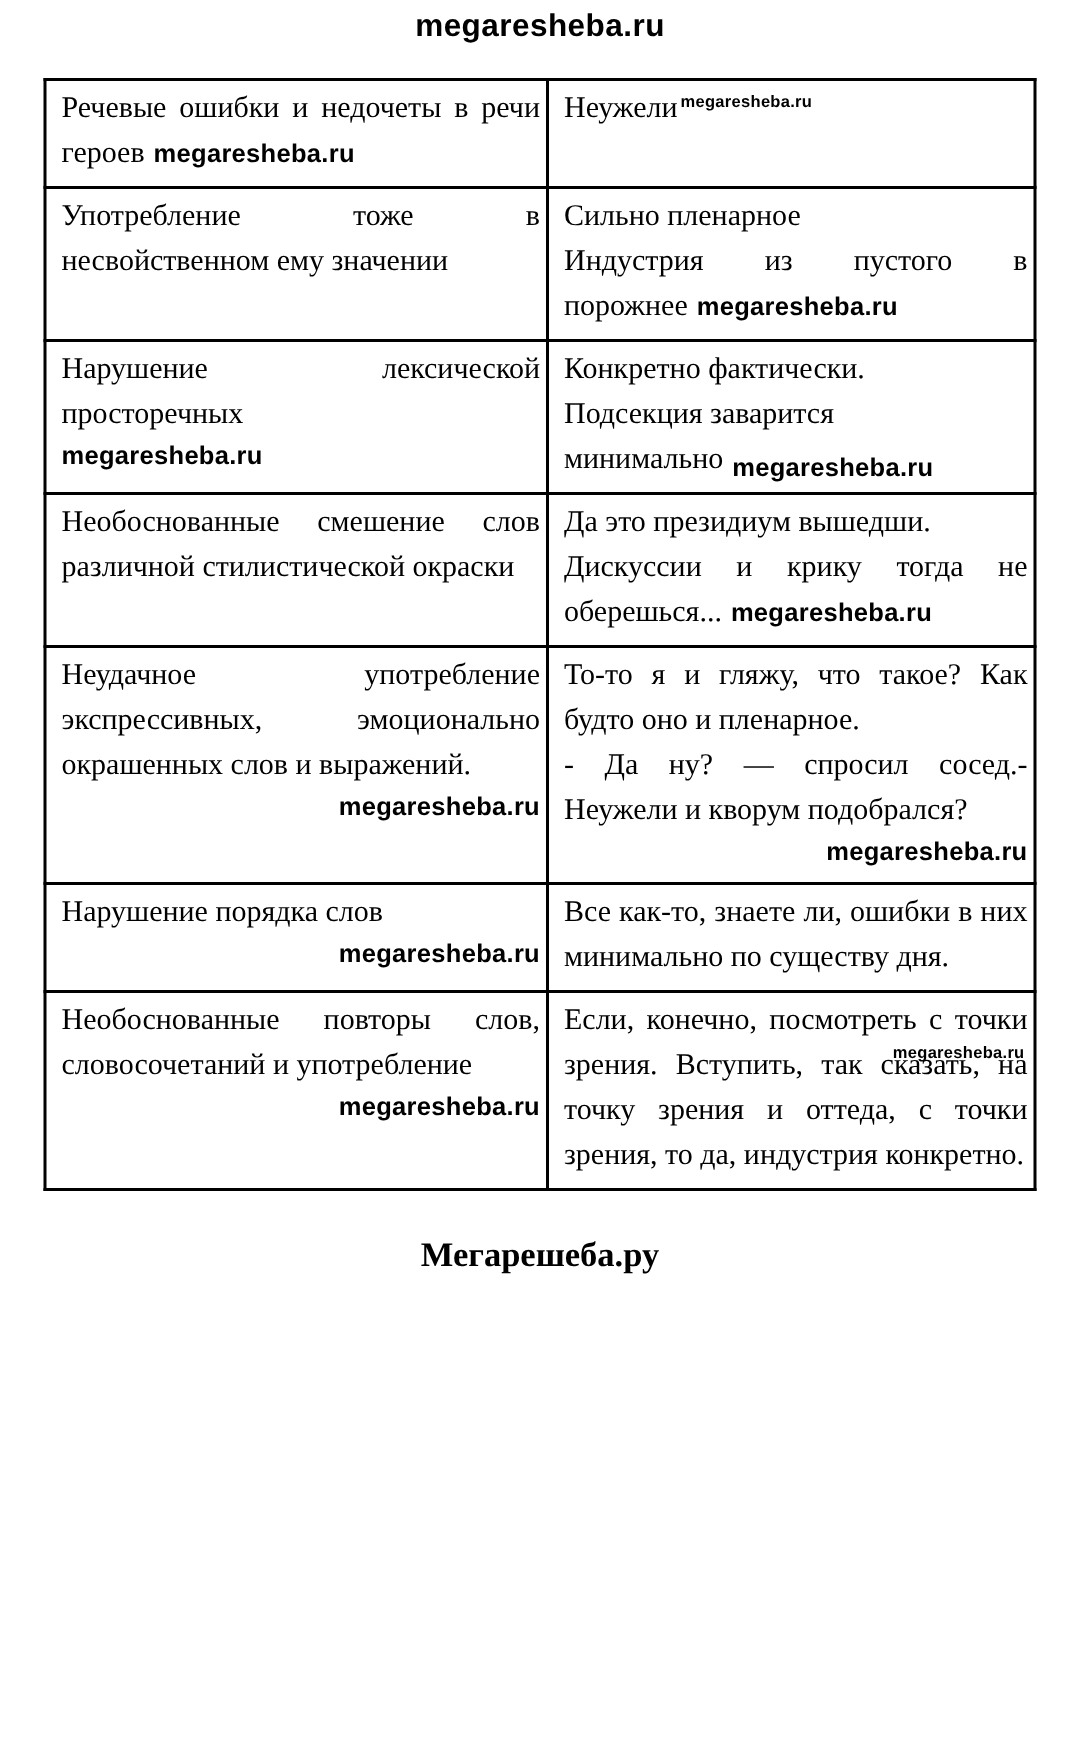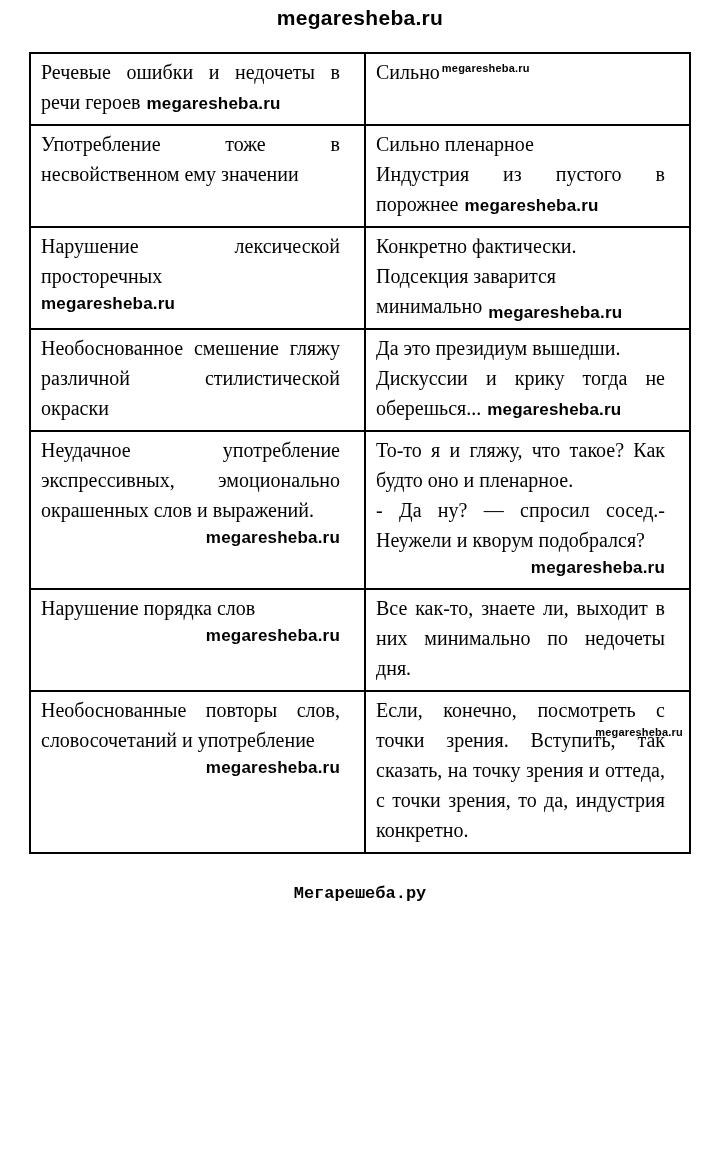--- a/index.html
+++ b/index.html
@@ -22,21 +22,21 @@
     border-collapse: collapse;
     table-layout: fixed;
     width: 660px;
     margin: 22px auto 0 auto;
   }
   col.c-left  { width: 335px; }
   col.c-right { width: 325px; }
   td {
     border: 2px solid #000000;
     vertical-align: top;
-    padding: 3px 24px 7px 10px;
+    padding: 3px 4px 7px 10px;
     font-size: 20px;
     line-height: 1.5;
     text-align: justify;
   }
   .txt { white-space: pre-line; }
   .wm {
     font-family: "Liberation Sans", sans-serif;
     font-weight: bold;
     font-size: 17px;
     white-space: nowrap;
@@ -47,23 +47,23 @@
   .wm-block  { display: block; }
   .ta-l { text-align: left; }
   .ta-c { text-align: center; }
   .ta-r { text-align: right; }
   .wm-sm    { font-size: 11px; }
   .wm-super { vertical-align: 7px; margin-left: 2px; }
   .cell-rel { position: relative; }
   .wm-abs-tr { position: absolute; top: 32px; right: 6px; }
   .page-footer {
     text-align: center;
-    font-family: Liberation Mono, monospace;
+    font-family: Liberation Serif, serif;
     font-weight: bold;
-    font-size: 17px;
+    font-size: 23px;
     margin: 30px 0 24px 0;
   }
 </style>
 </head>
 <body>
 
 <div class="page">
 
   <div class="page-header">megaresheba.ru</div>
 
@@ -72,21 +72,21 @@
       <col class="c-left">
       <col class="c-right">
     </colgroup>
     <tbody>
 
       <tr>
         <td>
           <span class="txt">Речевые ошибки и недочеты в речи героев</span><span class="wm wm-inline">megaresheba.ru</span>
         </td>
         <td>
-          <span class="txt">Сильно</span><span class="wm wm-sm wm-super">megaresheba.ru</span>
+          <span class="txt">Неужели</span><span class="wm wm-sm wm-super">megaresheba.ru</span>
         </td>
       </tr>
 
       <tr>
         <td>
           <span class="txt">Употребление тоже в несвойственном ему значении</span>
         </td>
         <td>
           <span class="txt">Сильно пленарное
 Индустрия из пустого в порожнее</span><span class="wm wm-inline">megaresheba.ru</span>
@@ -101,21 +101,21 @@
         <td>
           <span class="txt">Конкретно фактически.
 Подсекция заварится
 минимально</span><span class="wm wm-inline wm-drop">megaresheba.ru</span>
         </td>
       </tr>
 
 
       <tr>
         <td>
-          <span class="txt">Необоснованное смешение гляжу различной стилистической окраски</span>
+          <span class="txt">Необоснованные смешение слов различной стилистической окраски</span>
         </td>
         <td>
           <span class="txt">Да это президиум вышедши.
 Дискуссии и крику тогда не оберешься...</span><span class="wm wm-inline">megaresheba.ru</span>
         </td>
       </tr>
 
       <tr>
         <td>
           <span class="txt">Неудачное употребление экспрессивных, эмоционально окрашенных слов и выражений.</span>
@@ -127,21 +127,21 @@
           <span class="wm wm-block ta-r">megaresheba.ru</span>
         </td>
       </tr>
 
       <tr>
         <td>
           <span class="txt">Нарушение порядка слов</span>
           <span class="wm wm-block ta-r">megaresheba.ru</span>
         </td>
         <td>
-          <span class="txt">Все как-то, знаете ли, выходит в них минимально по недочеты дня.</span>
+          <span class="txt">Все как-то, знаете ли, ошибки в них минимально по существу дня.</span>
         </td>
       </tr>
 
       <tr>
         <td>
           <span class="txt">Необоснованные повторы слов, словосочетаний и употребление</span>
           <span class="wm wm-block ta-r">megaresheba.ru</span>
         </td>
         <td class="cell-rel">
           <span class="txt">Если, конечно, посмотреть с точки зрения. Вступить, так сказать, на точку зрения и оттеда, с точки зрения, то да, индустрия конкретно.</span>

